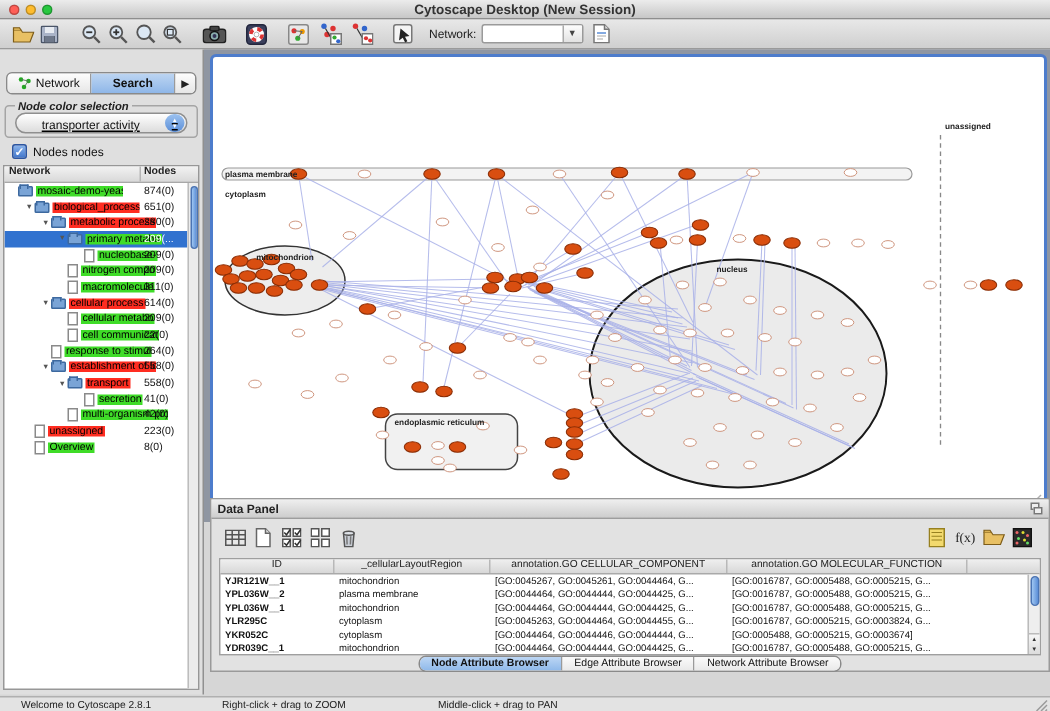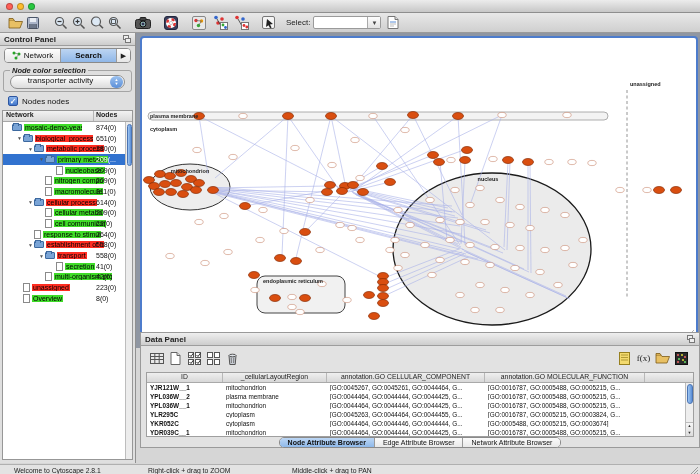--- a/index.html
+++ b/index.html
@@ -49,21 +49,21 @@
     font-size:8px; color:#111; background:linear-gradient(#fdfdfd,#e6e6e6); border-right:1px solid #9a9a9a; }
   .cp-tab.sel { background:linear-gradient(#bdd5f2,#8fb7e8); font-weight:bold; }
   .cp-tab-arrow { width:13px; display:flex; align-items:center; justify-content:center;
     font-size:7px; color:#222; background:linear-gradient(#fdfdfd,#e6e6e6); }
 
   .groupbox { position:absolute; left:3px; right:3px; top:37px; height:22px;
     border:1px solid #a5a5a5; border-radius:3px; }
   .legend { position:absolute; left:6px; top:-5px; background:#dfdfdf; padding:0 2px;
     font-size:7.5px; font-weight:bold; color:#222;font-style:italic; }
   .combo { position:absolute; left:6px; right:6px; top:4px; height:14px; border:1px solid #8f8f8f;
-    border-radius:7px; background:linear-gradient(#ffffff,#dcdcdc); display:flex; align-items:flex-start; }
+    border-radius:7px; background:linear-gradient(#ffffff,#dcdcdc); display:flex; align-items:flex-end;text-decoration:underline; }
   .combo .cv { flex:1; text-align:center; font-size:8px; color:#111; }
   .combo .cap { width:13px; height:12px; margin-right:1px; border-radius:6px;
     background:linear-gradient(#9cc2f0,#5c8fd8); display:flex; flex-direction:column;
     align-items:center; justify-content:center; color:#fff; font-size:4px; line-height:4px; }
 
   .cb-row { position:absolute; left:8px; top:63px; display:flex; align-items:center; gap:4px; }
   .cbx { width:10px; height:10px; border-radius:2px; background:linear-gradient(#8ab4ec,#4277cc);
     border:1px solid #2c55a0; color:#fff; font-size:8px; line-height:9px; text-align:center; font-weight:bold; }
   .cb-label { font-size:8px; color:#111; }
 
@@ -139,20 +139,21 @@
 <body>
 
 <div id="app">
 
   <div class="titlebar">
     <span class="lights">
       <i class="light r"></i>
       <i class="light y"></i>
       <i class="light g"></i>
     </span>
+    <span class="wtitle">Cytoscape Desktop (New Session)</span>
   </div>
 
   <div class="toolbar">
     <span class="tbtn">
         <svg width="15" height="12" viewBox="0 0 15 12">
           <path d="M1 3h5l1 1.5h7.5L12 11H1z" fill="#e8c064" stroke="#7d5c18" stroke-width="0.8"></path>
           <path d="M1 3V1.5h4l1 1.5" fill="#d8b054" stroke="#7d5c18" stroke-width="0.8"></path>
         </svg>
       </span>
     <span class="tbtn">
@@ -244,21 +245,21 @@
           <circle cx="12.8" cy="12" r="1.4" fill="#d33"></circle>
         </svg>
       </span>
     <span class="tgap"></span>
     <span class="tbtn">
         <svg width="14" height="14" viewBox="0 0 14 14">
           <rect x="0.5" y="0.5" width="12" height="12" rx="1.5" fill="#f4f4f4" stroke="#777"></rect>
           <path d="M5 3l6 5-3 0.5 1.6 3-1.5 0.8-1.6-3.1L4 11z" fill="#222"></path>
         </svg>
       </span>
-    <span class="tb-search-label">Select:</span>
+    <span class="tb-search-label">Network:</span>
     <span class="search-combo">
         <span class="arr">▼</span>
       </span>
     <span class="sgap"></span>
     <span class="tbtn">
         <svg width="12" height="13" viewBox="0 0 12 13">
           <path d="M1 0.5h7l3 3v9H1z" fill="#fff" stroke="#777"></path>
           <path d="M8 0.5v3h3" fill="#ddd" stroke="#777"></path>
           <line x1="3" y1="6" x2="9" y2="6" stroke="#5b8ed7" stroke-width="1"></line>
           <line x1="3" y1="8" x2="9" y2="8" stroke="#aaa" stroke-width="0.8"></line>
@@ -286,27 +287,20 @@
     <div class="frag blue" style="left:326px; width:12px;"></div>
     <div class="frag" style="left:338px; width:90px;">
       <svg width="90" height="7">
           <polyline points="2,5 22,1 45,5 66,2 88,5" stroke="#9aa2d8" stroke-width="0.6" fill="none"></polyline>
         </svg>
     </div>
     <div class="frag blue" style="left:430px; width:128px;"></div>
   </div>
 
   <div class="control-panel">
-    <div class="panel-head">
-      <span class="pt">Control Panel</span>
-      <span class="float-ic">
-          <i></i>
-          <i></i>
-        </span>
-    </div>
     <div class="cp-tabs">
       <span class="cp-tab">
         <svg width="9" height="9" viewBox="0 0 9 9">
             <circle cx="2" cy="2" r="1.5" fill="#2a2"></circle>
             <circle cx="7" cy="3" r="1.5" fill="#2a2"></circle>
             <circle cx="4" cy="7" r="1.5" fill="#2a2"></circle>
             <line x1="2" y1="2" x2="7" y2="3" stroke="#575" stroke-width="0.6"></line>
             <line x1="4" y1="7" x2="7" y2="3" stroke="#575" stroke-width="0.6"></line>
           </svg>
         <span>Network</span>

